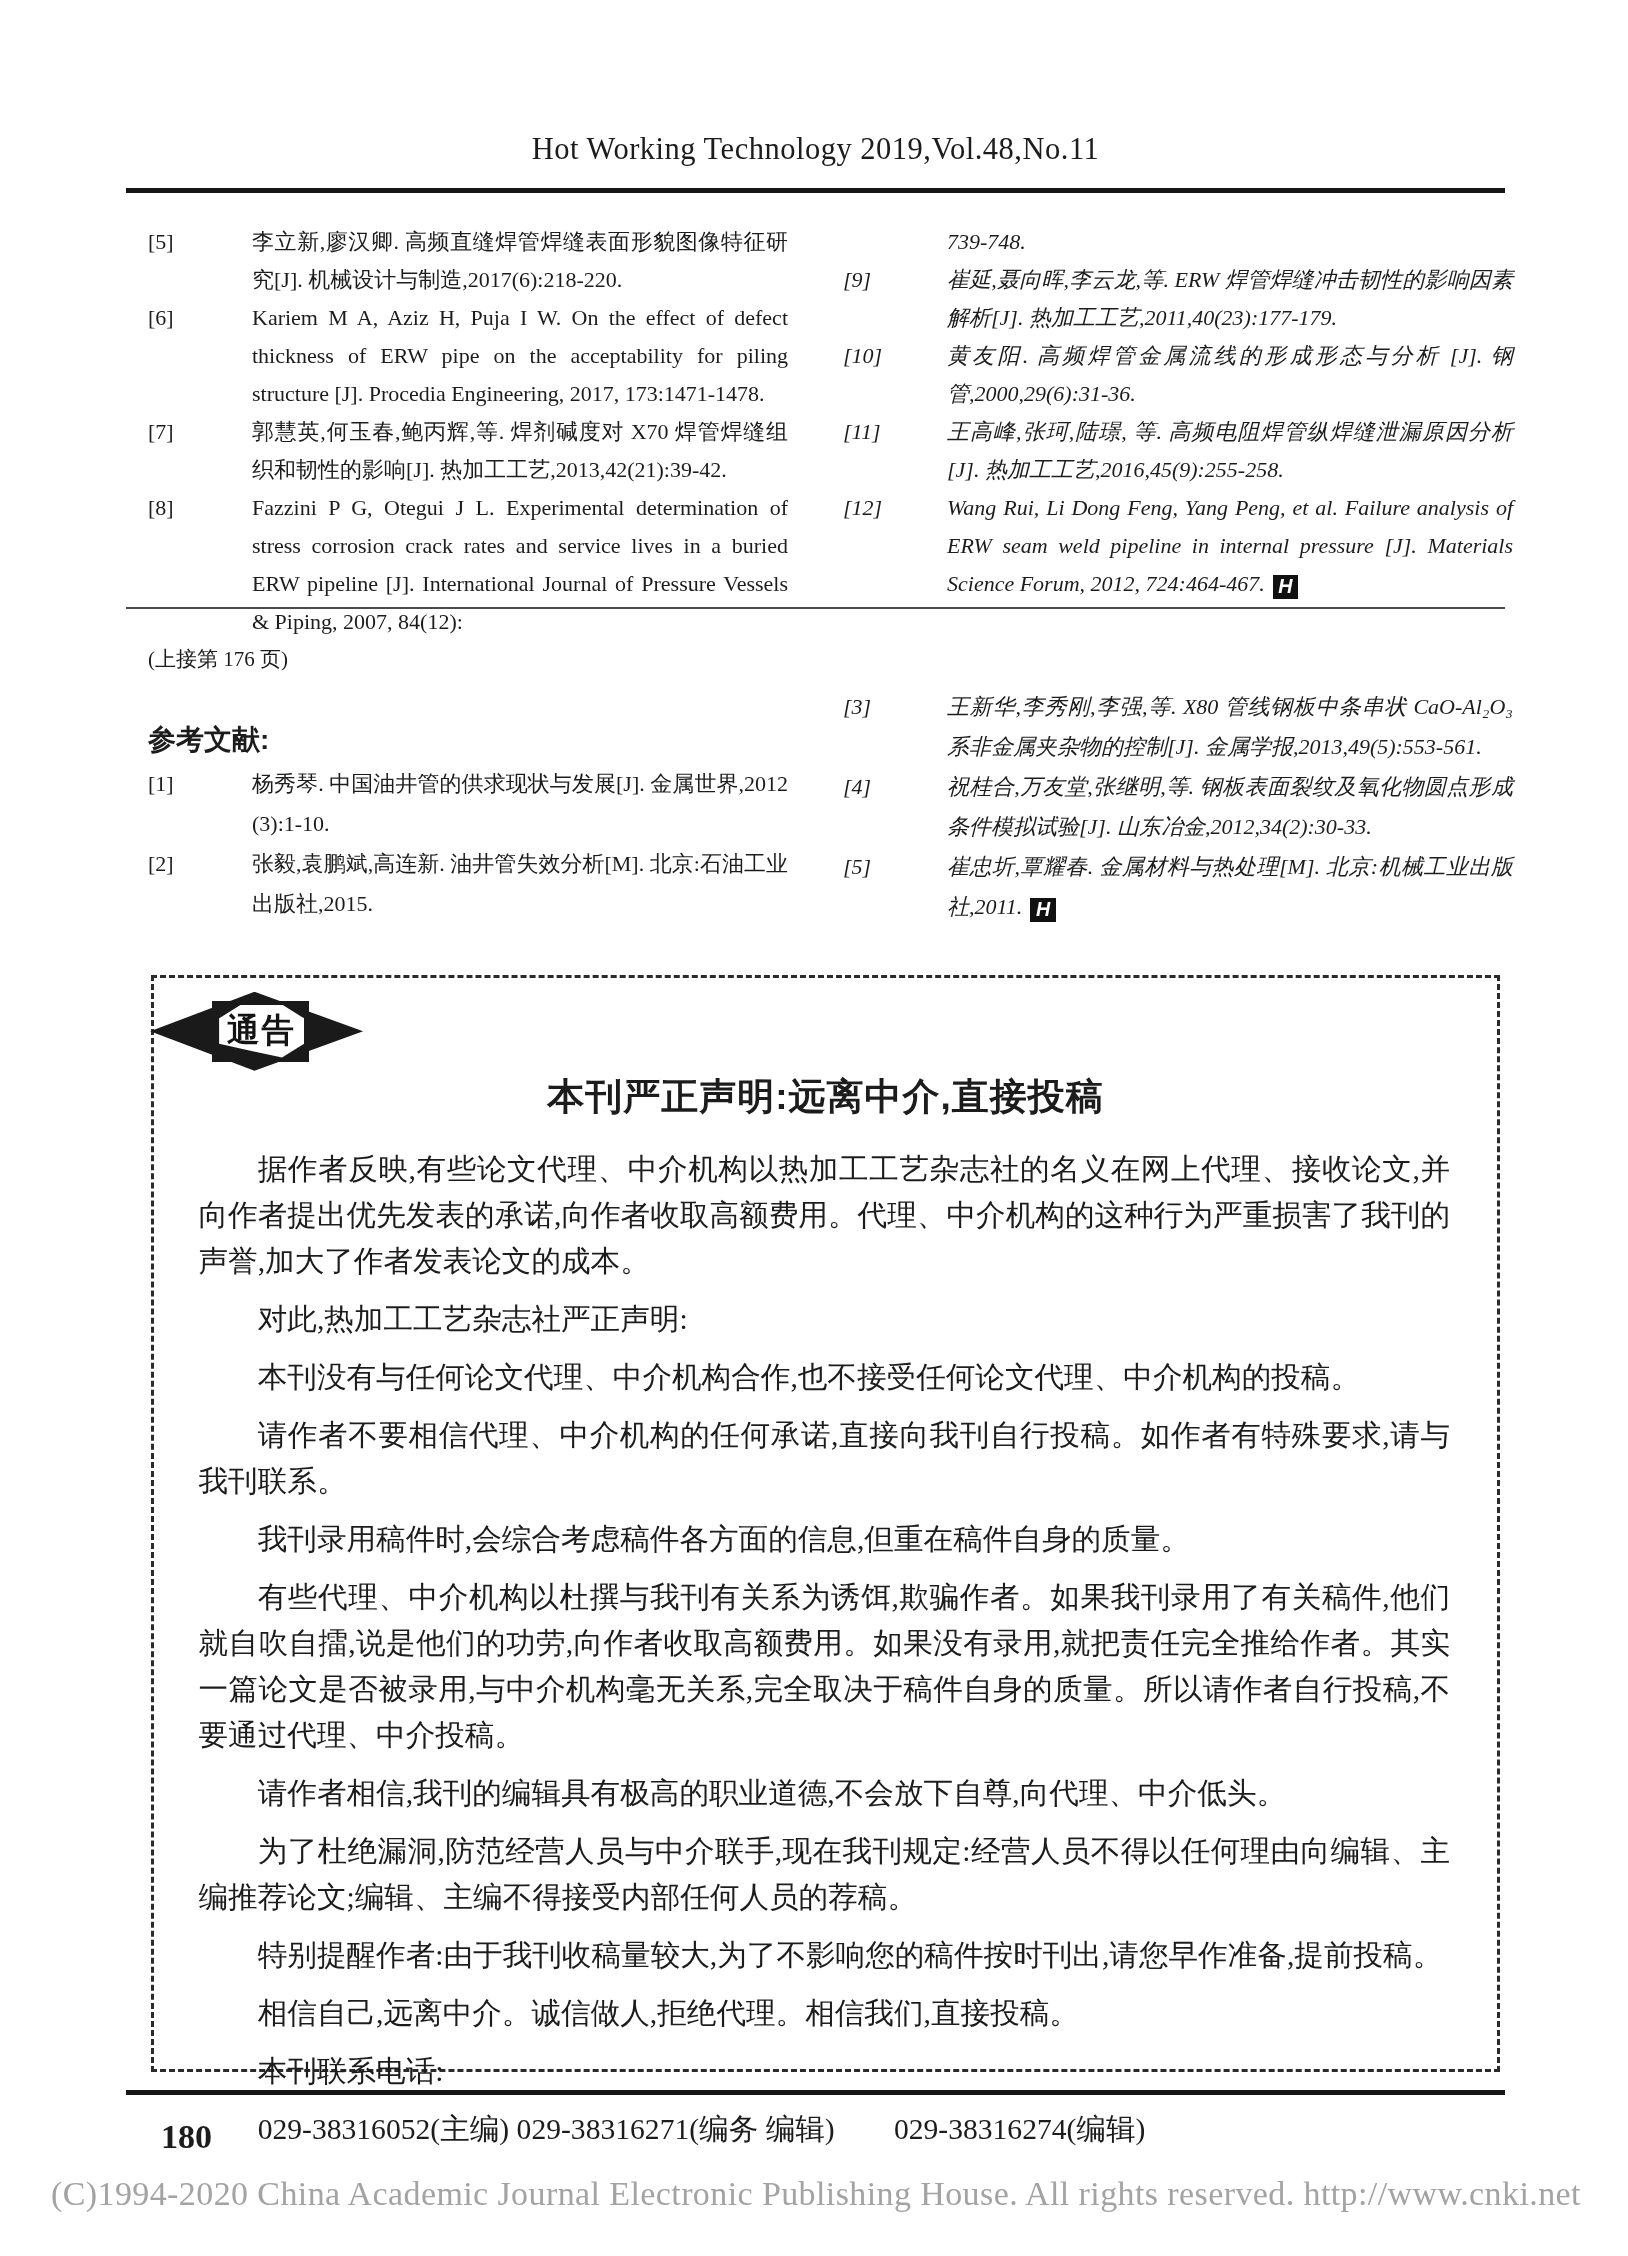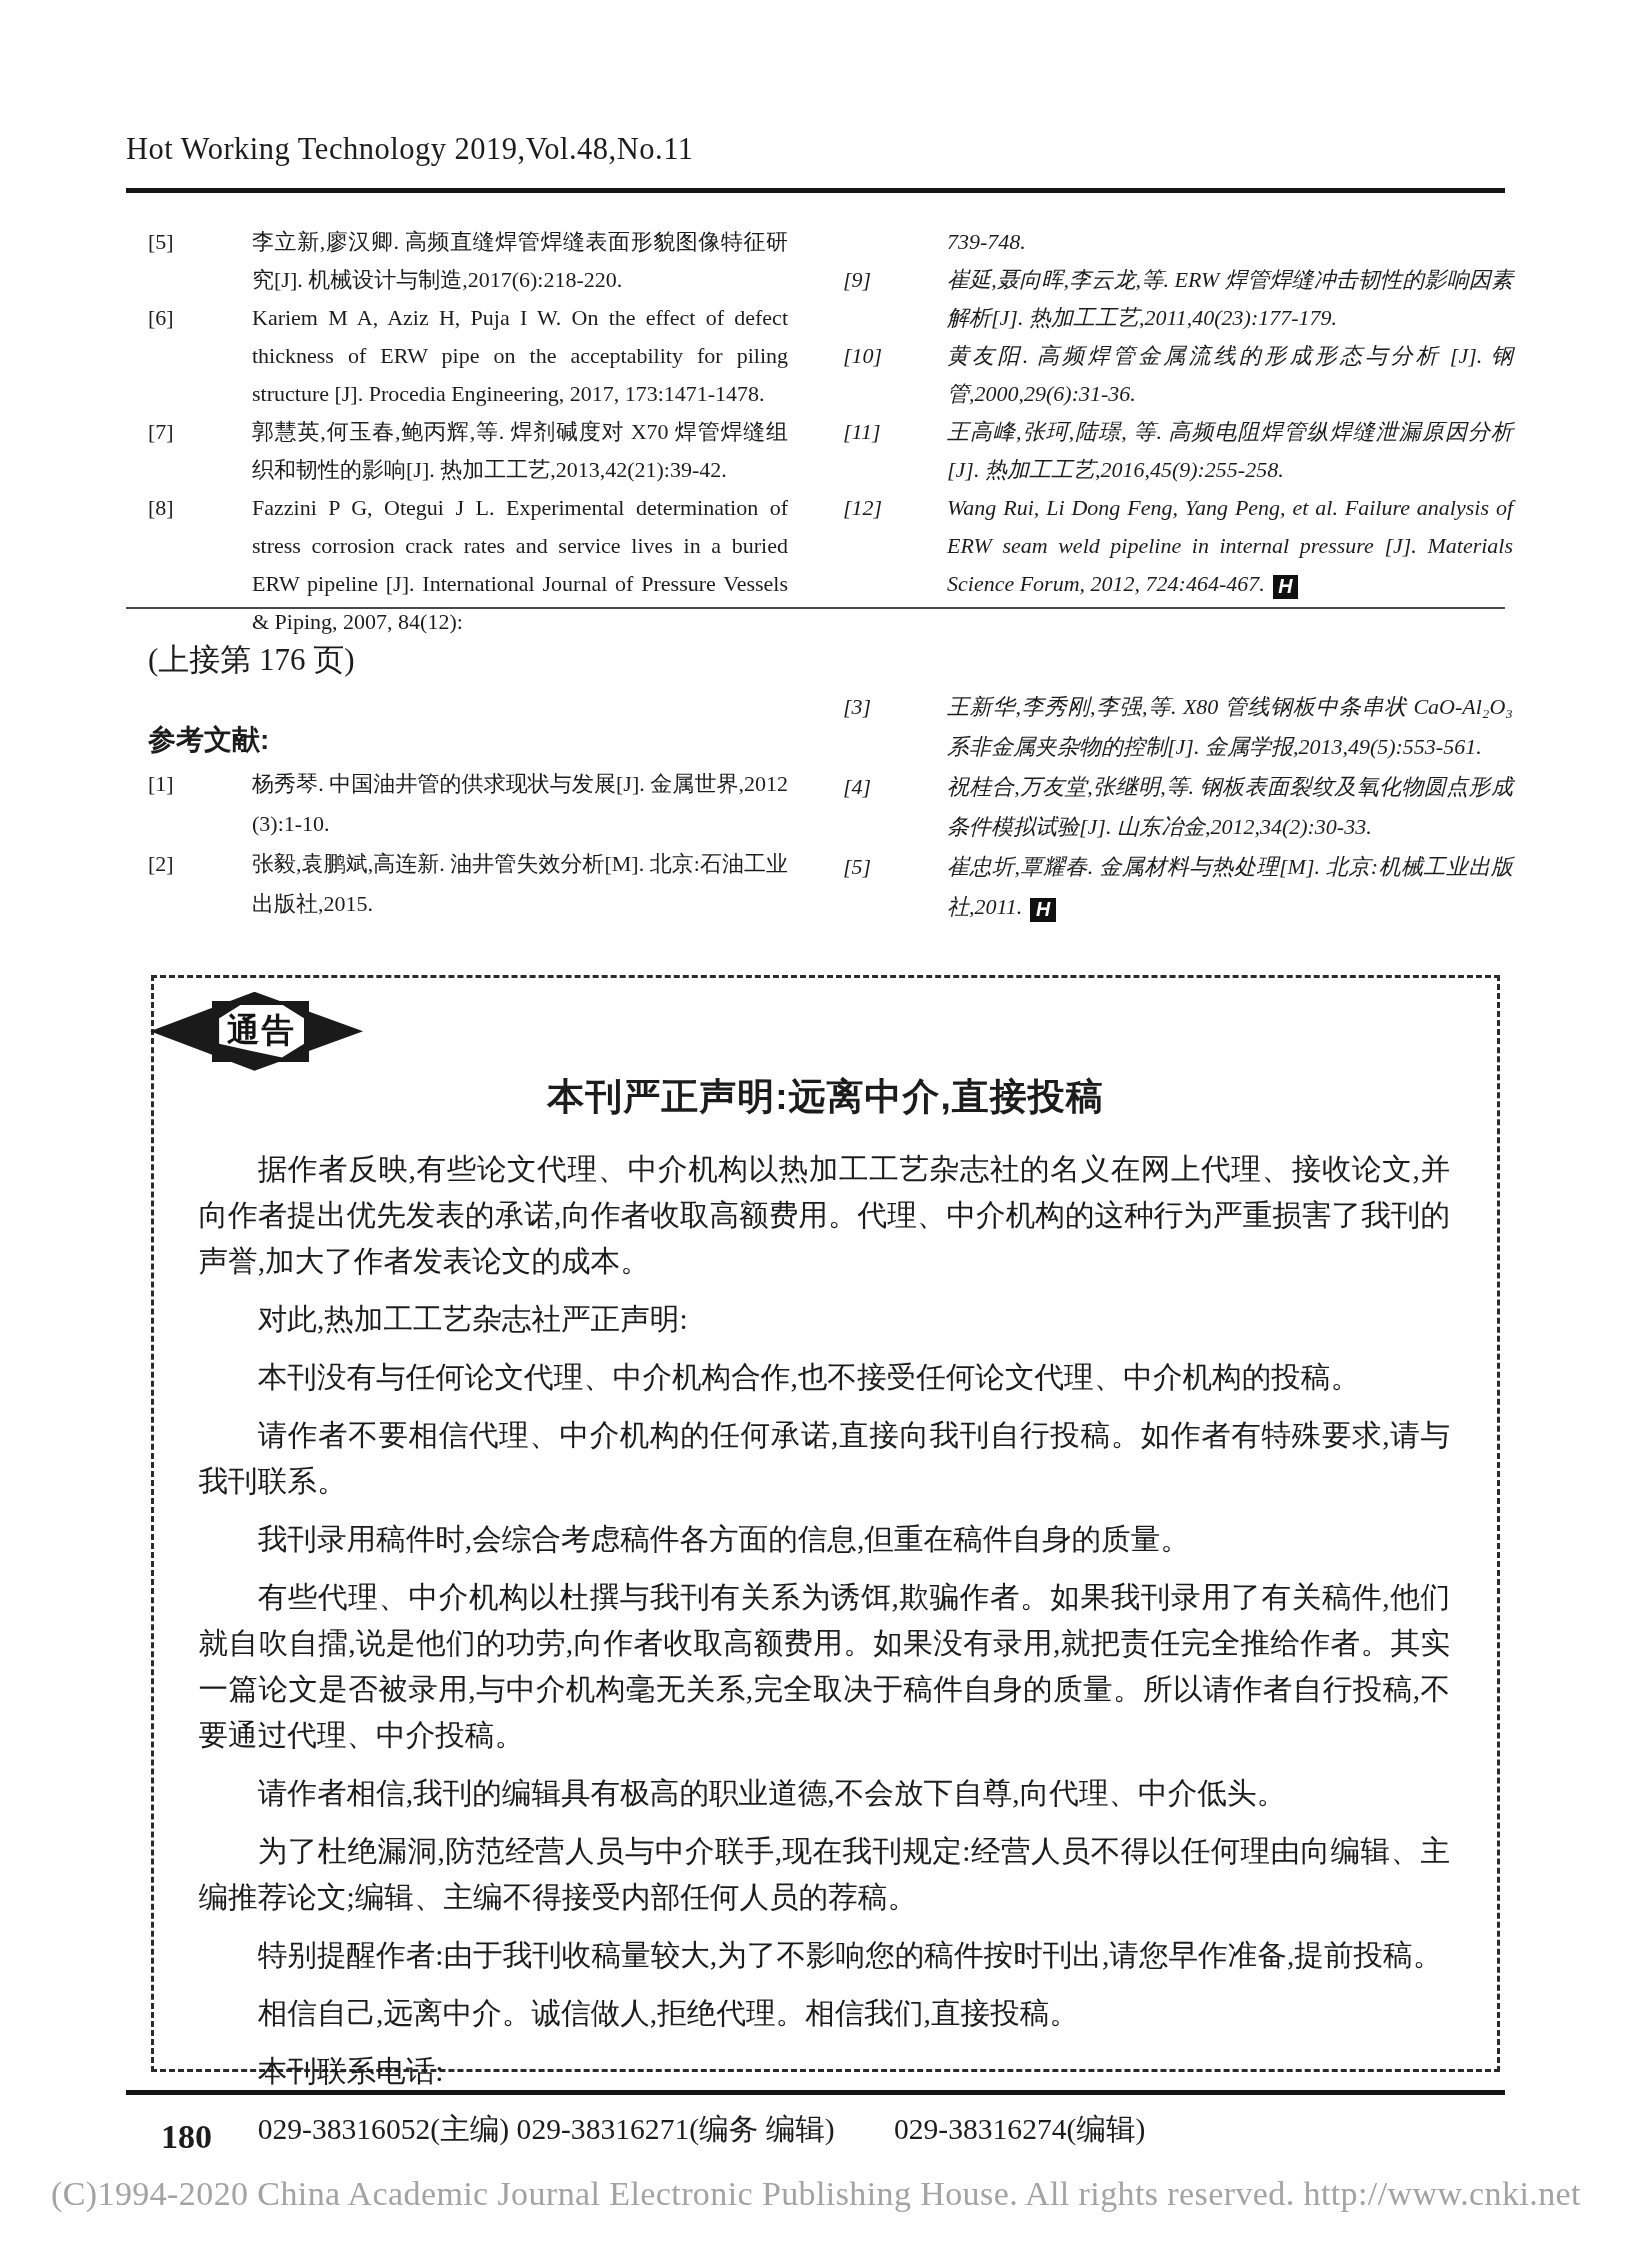--- a/index.html
+++ b/index.html
@@ -4,21 +4,21 @@
 <style>
   html,body{margin:0;padding:0;}
   body{
     width:1628px;height:2257px;position:relative;background:#ffffff;
     font-family:"Liberation Serif","DejaVu Serif",serif;
     color:#1c1c1c;overflow:hidden;
   }
   
   .journal-header{
     position:absolute;top:132px;left:126px;width:1379px;
-    text-align:left;font-size:30.5px;letter-spacing:0.5px;
+    text-align:center;font-size:30.5px;letter-spacing:0.5px;
   }
   .top-rule{position:absolute;top:188px;left:126px;width:1379px;height:4.9px;background:#161616;}
 
   
   .refs-row{position:absolute;left:148px;width:1365px;display:flex;gap:55px;}
   .refs-top{top:223px;}
   .ref-col{display:flex;flex-direction:column;}
   .ref-col.left{width:640px;}
   .ref-col.right{width:670px;font-style:italic;}
   .ref{display:flex;font-size:22px;line-height:38px;}
@@ -27,21 +27,21 @@
   .endmark{
     display:inline-block;background:#111;color:#fff;
     font-family:"Liberation Sans","DejaVu Sans",sans-serif;
     font-weight:bold;font-size:19.7px;line-height:23.6px;
     width:25.6px;height:23.6px;text-align:center;vertical-align:-2px;margin-left:7.9px;
   }
   .mid-rule{position:absolute;top:607px;left:126px;width:1379px;height:2px;background:#4a4a4a;}
 
   
   .continuation{top:640px;}
-  .cont-note{font-size:31px;line-height:39px;}
+  .cont-note{font-size:21px;line-height:39px;}
   .refs-heading{
     font-family:"Liberation Sans","DejaVu Sans",sans-serif;
     font-weight:bold;font-size:28px;line-height:41px;margin-top:40px;margin-bottom:3.9px;
   }
   .continuation .ref{line-height:40px;}
   .ref-col.right.pad-top{padding-top:47px;}
 
   
   .notice-box{
     position:absolute;top:975px;left:151px;width:1349px;height:1097px;

